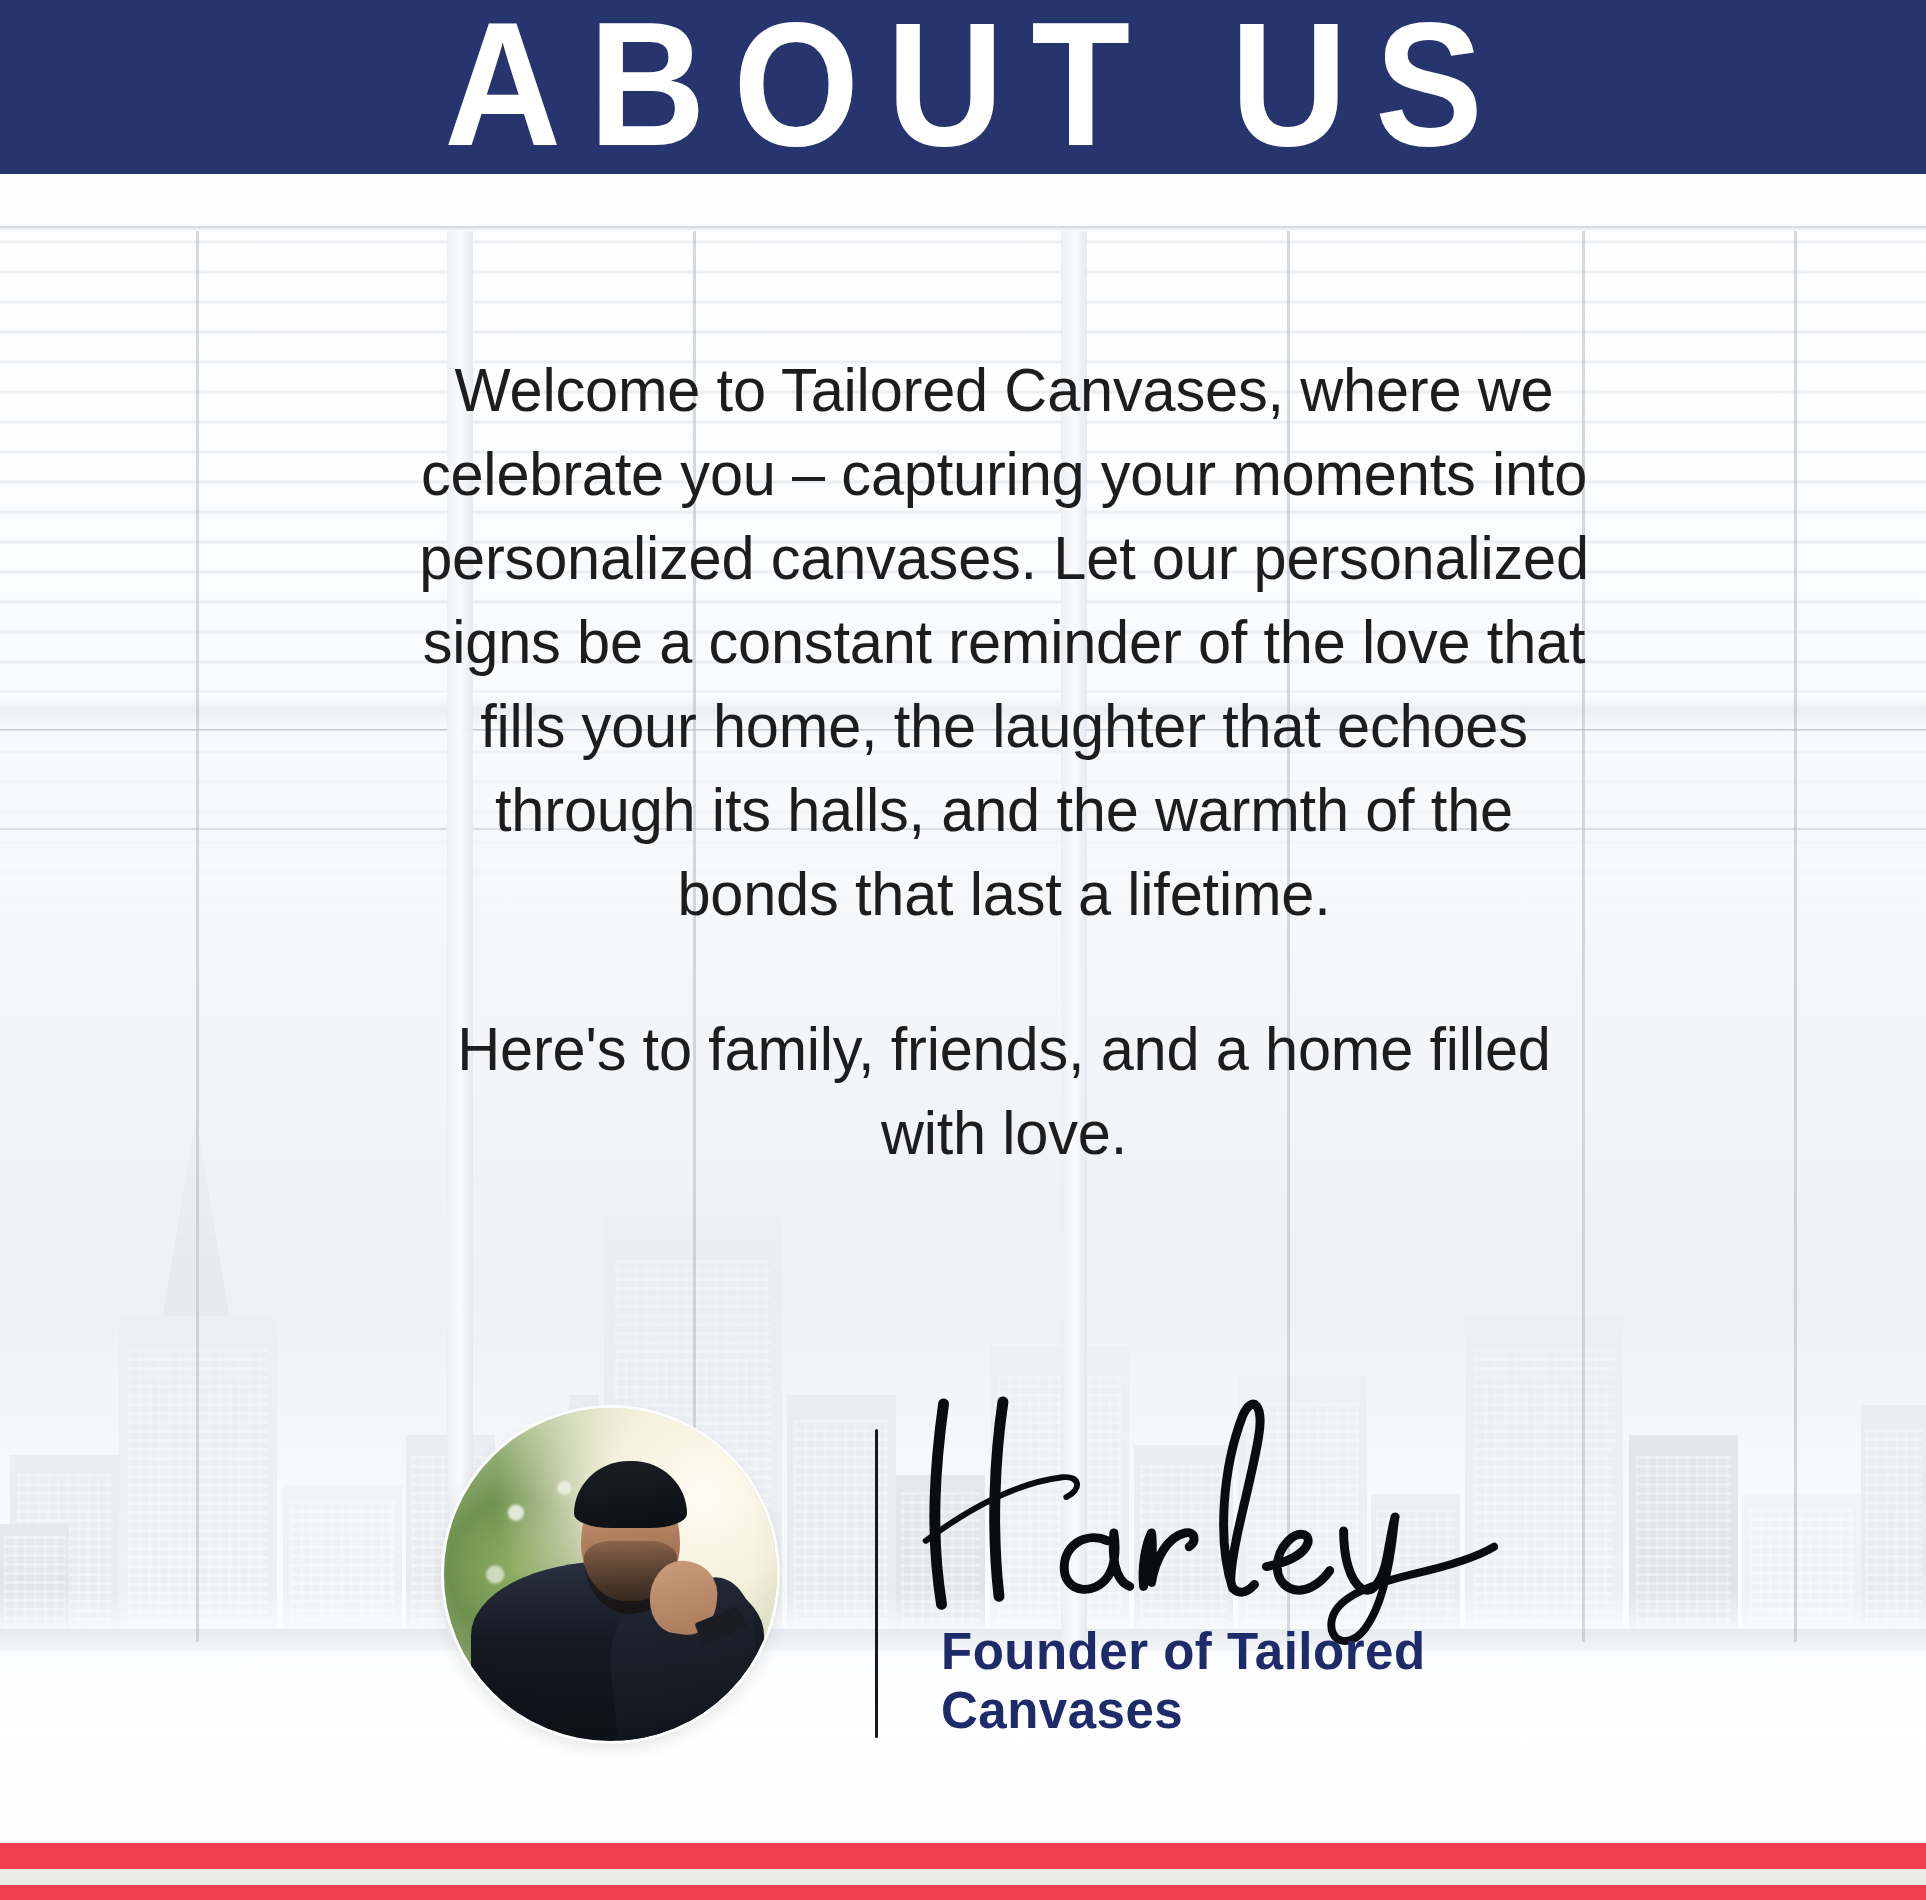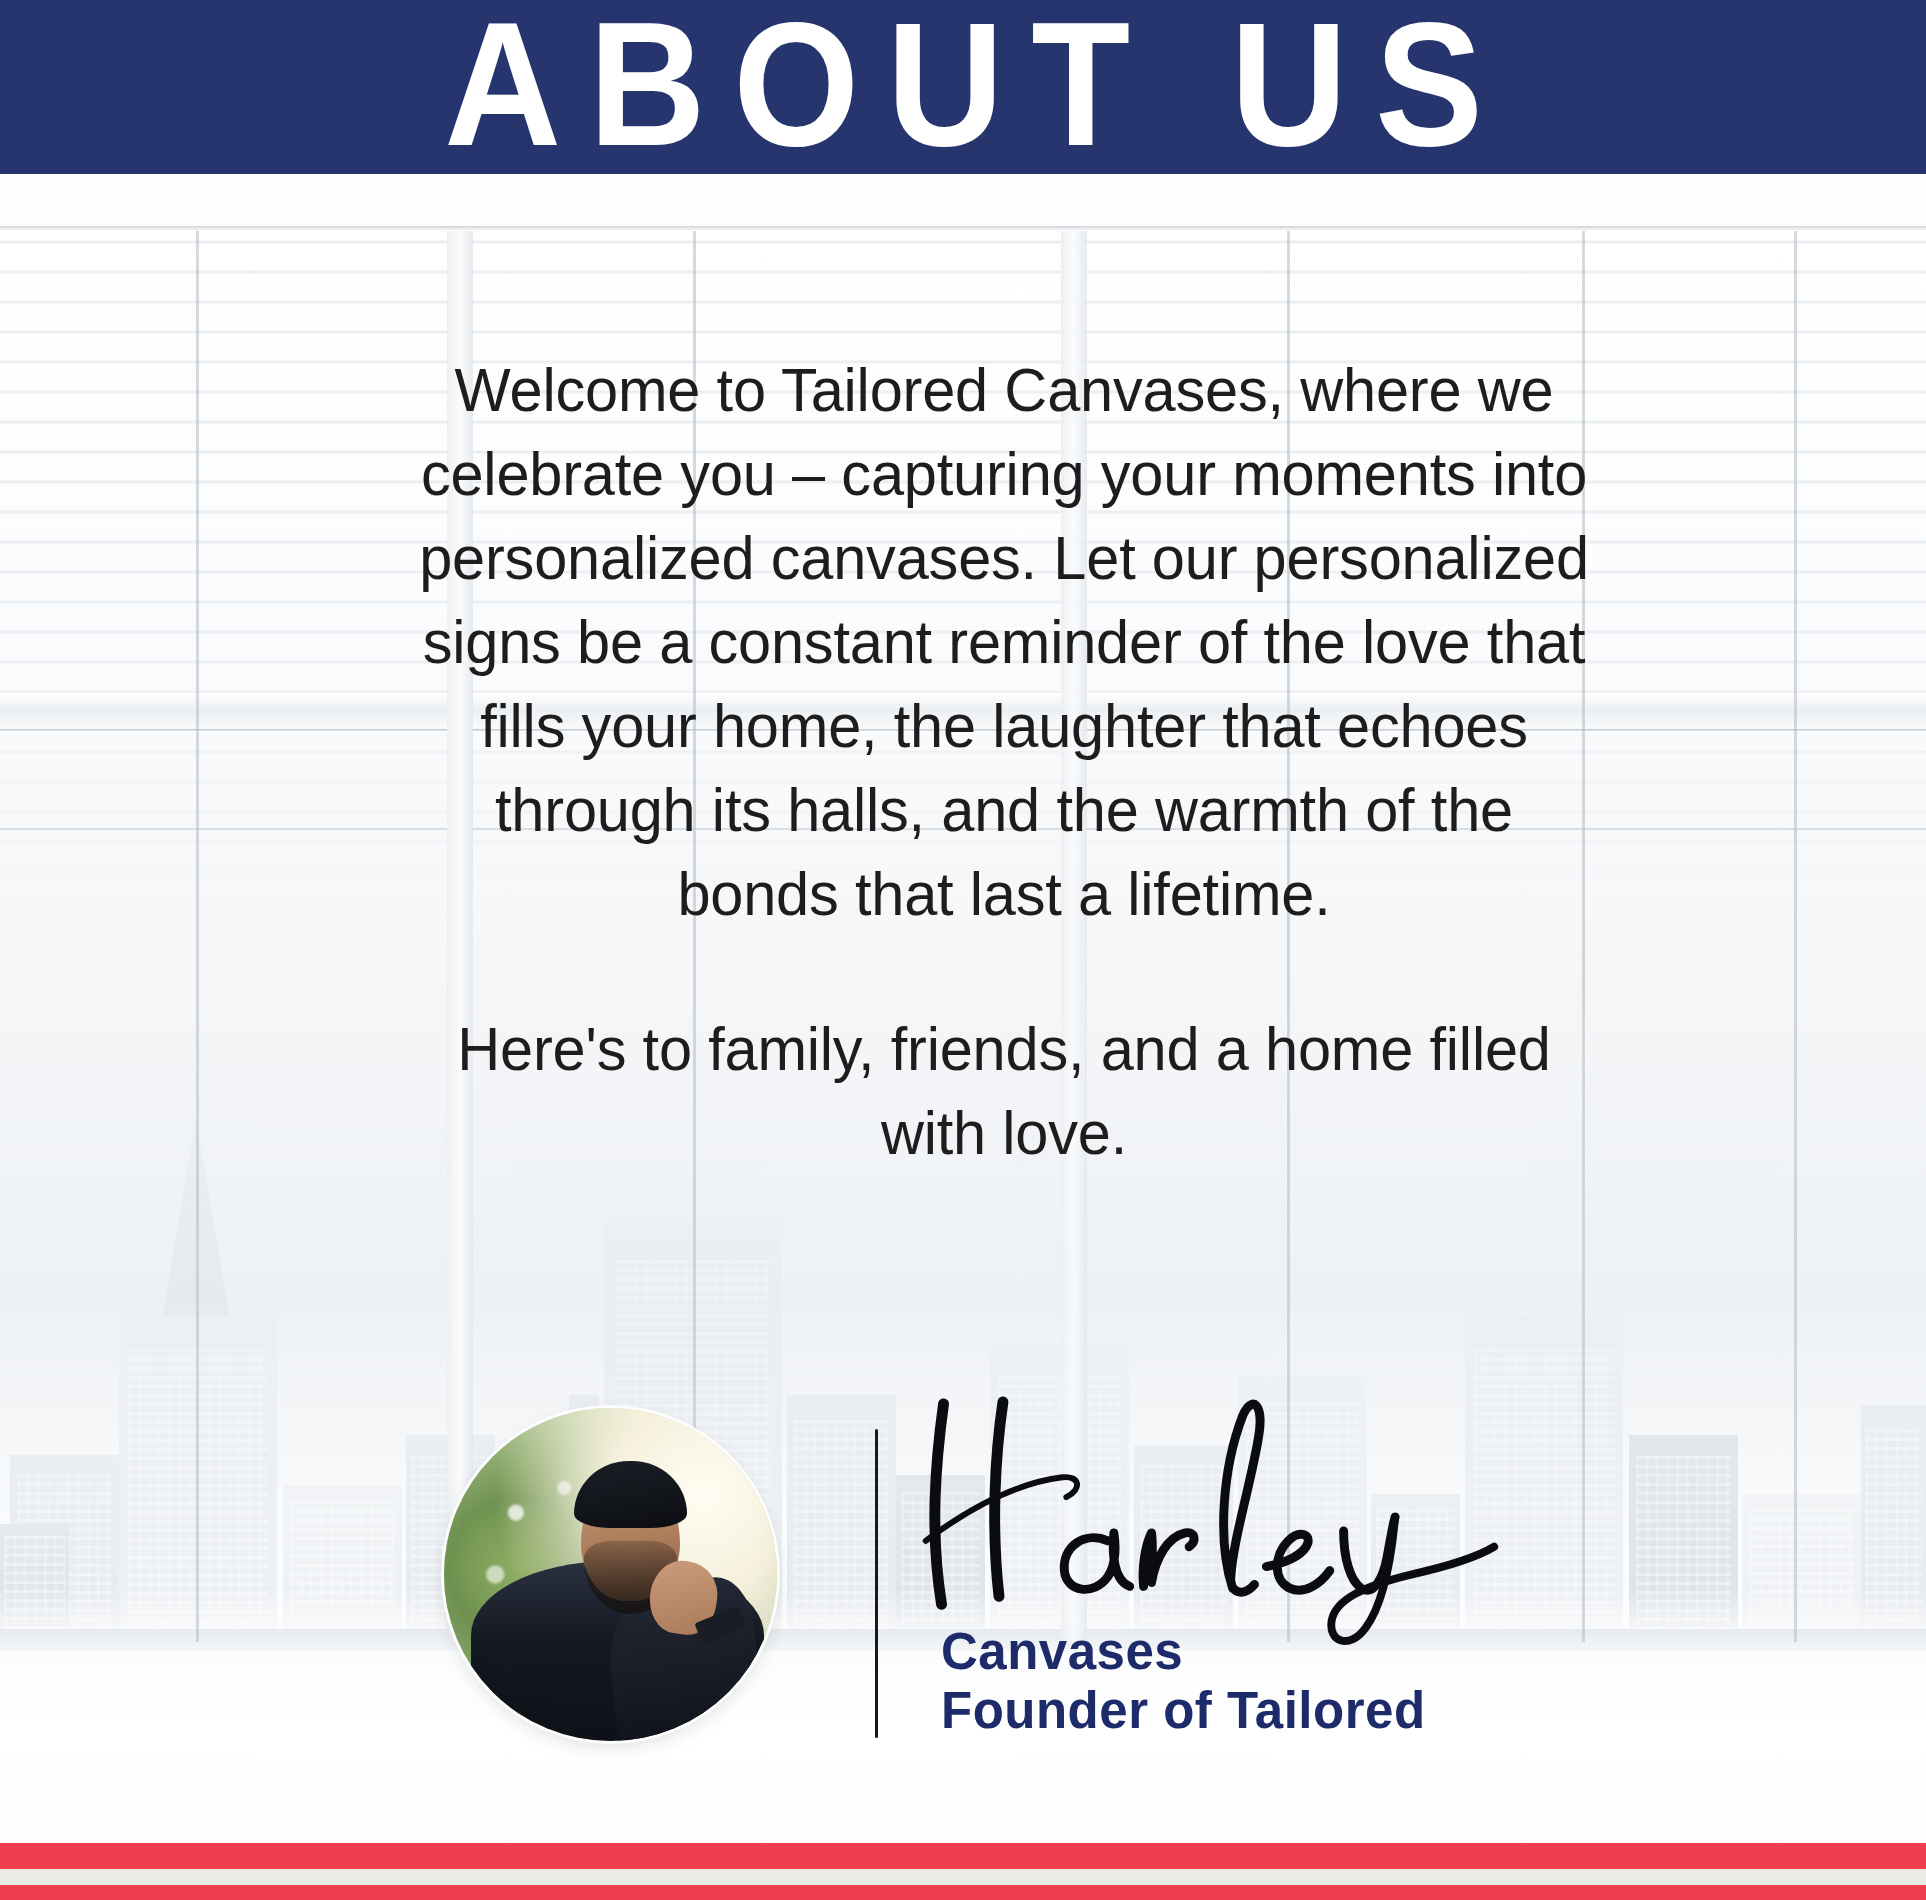--- a/index.html
+++ b/index.html
@@ -306,22 +306,22 @@
 
         <path d="M374 176 C 394 172, 412 164, 416 152 C 418 142, 406 140, 396 150 C 382 164, 380 190, 398 198 C 412 204, 428 194, 438 180" stroke-width="9"></path>
 
         <path d="M452 140 C 452 166, 458 190, 470 198 C 482 206, 492 188, 496 166 C 500 144, 502 132, 504 126" stroke-width="9"></path>
         <path d="M504 126 C 500 170, 492 214, 474 238 C 458 260, 436 252, 440 230 C 444 210, 470 196, 520 184 C 556 176, 584 168, 604 156" stroke-width="8"></path>
       </g>
     </svg>
   </div>
 
   <div class="founder">
+    <div>Founder of Tailored</div>
     <div>Canvases</div>
-    <div>Founder of Tailored</div>
   </div>
 
   <div class="stripe stripe-top"></div>
   <div class="stripe-gap"></div>
   <div class="stripe stripe-bottom"></div>
 
 </div>
 
 
 </body></html>

